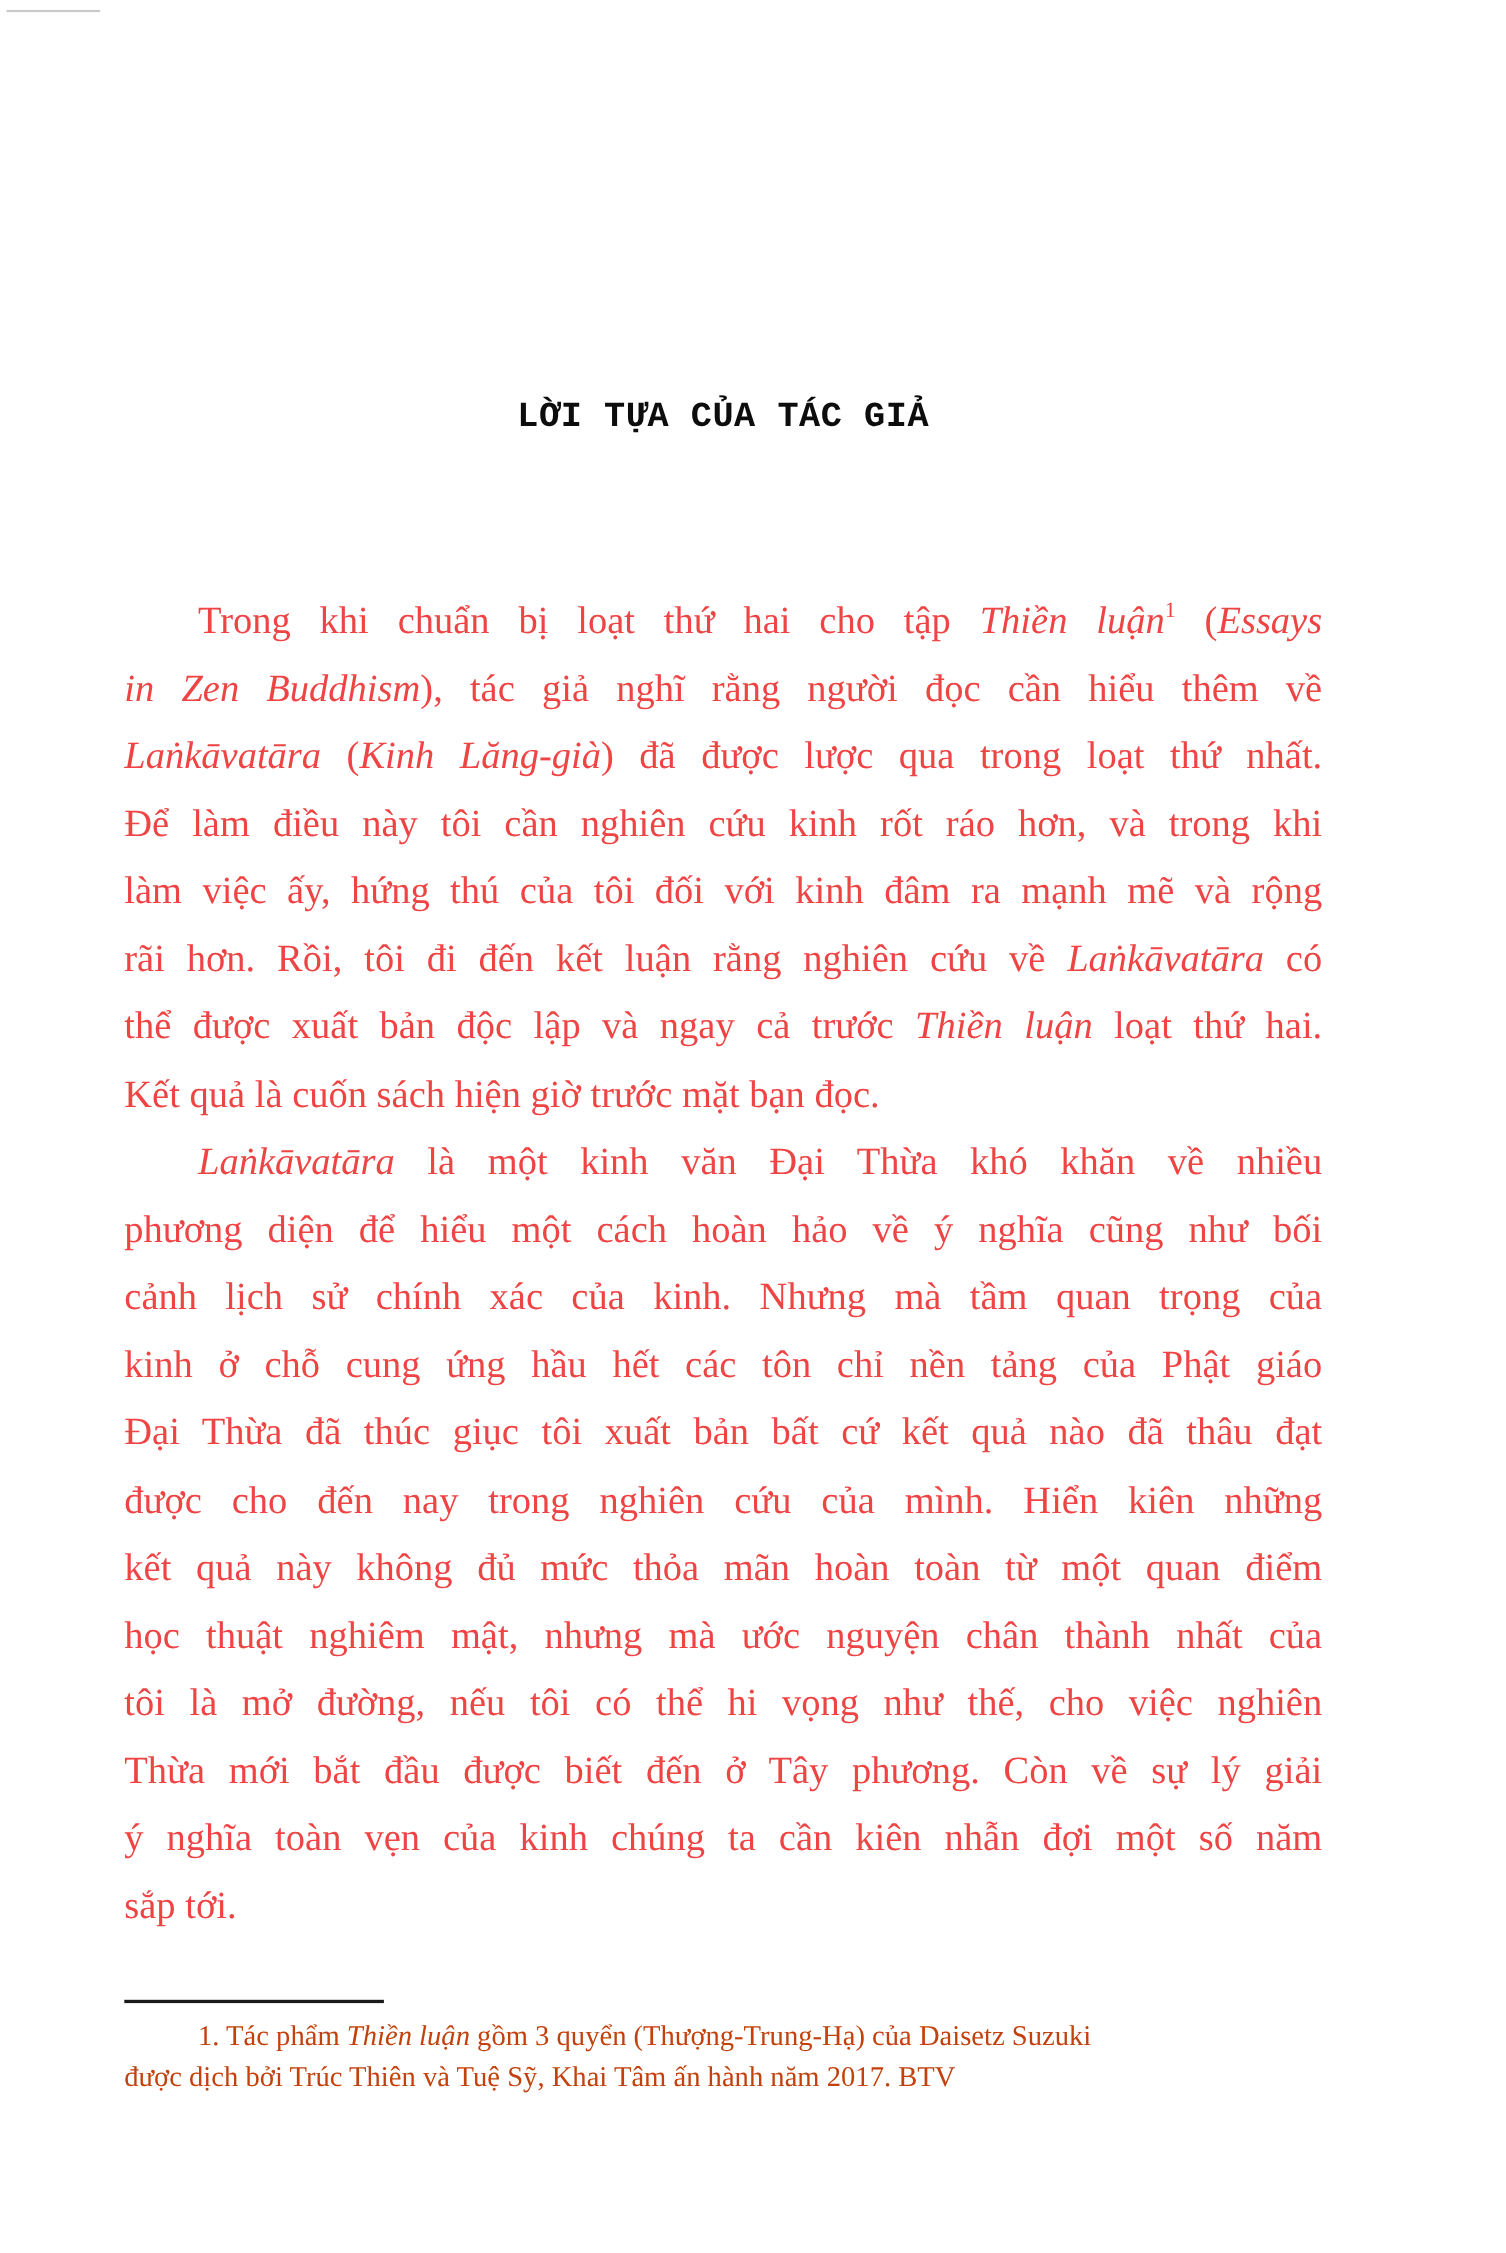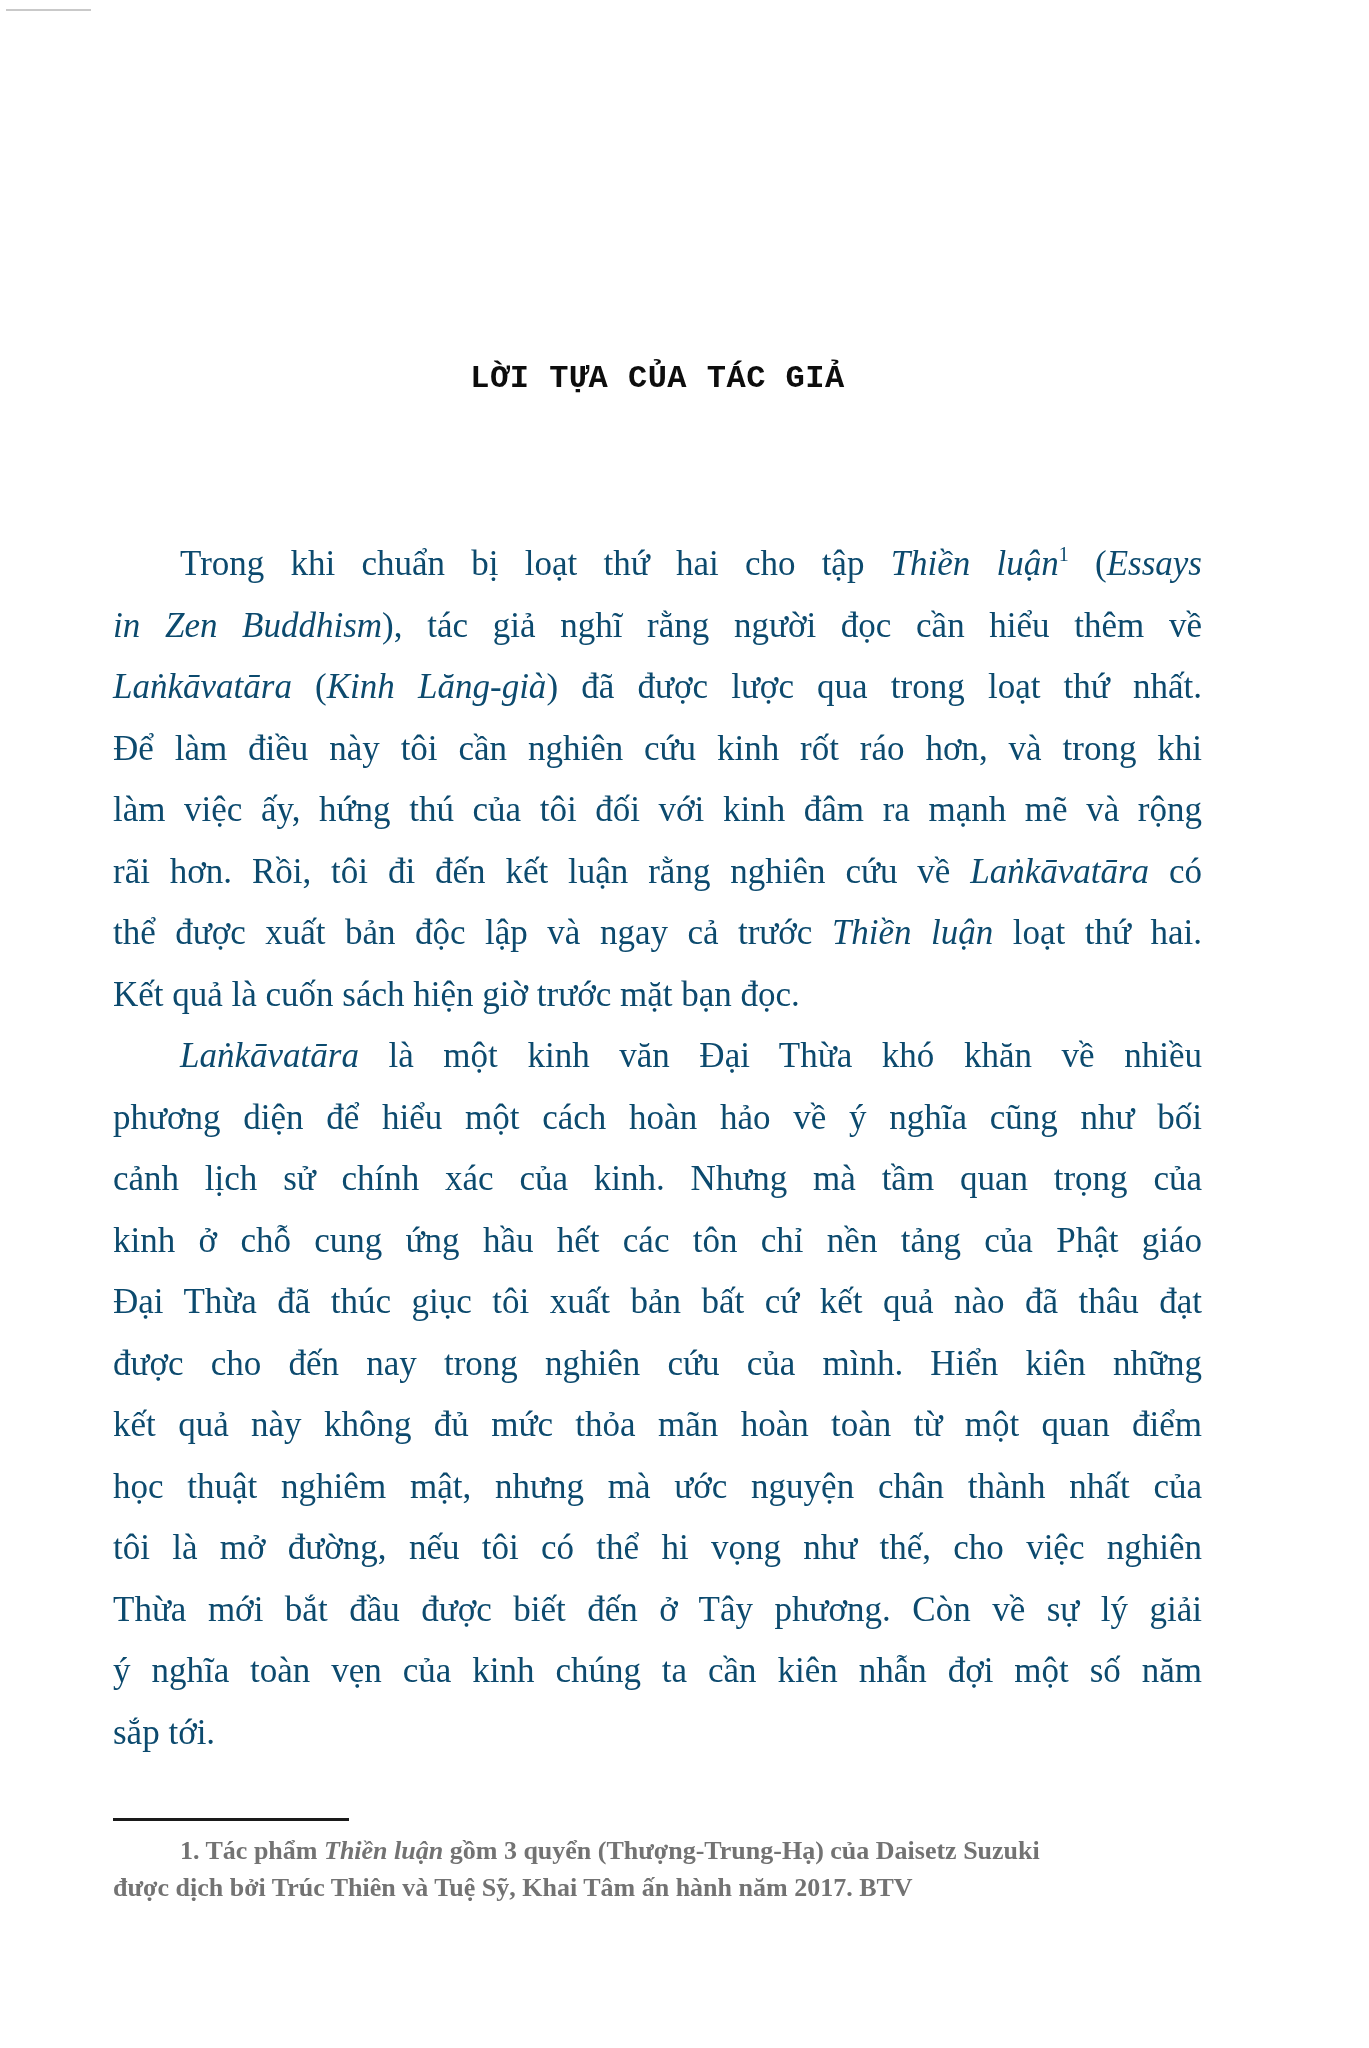--- a/index.html
+++ b/index.html
@@ -44,21 +44,21 @@
       font-family: Liberation Mono, monospace;
     }
     .body-text {
       position: absolute;
       left: 0;
       top: 533px;
       width: 1089px;
       font-size: 35px;
       line-height: 61.5px;
       text-align: justify;
-      color: #0c4a6e;
+      color: #ef4444;
     }
     .para {
       margin: 0;
       text-indent: 67px;
     }
     .line {
       display: block;
       white-space: nowrap;
       text-align: justify;
       text-align-last: justify;
@@ -82,24 +82,24 @@
       width: 236px;
       height: 3px;
       background: #1a1a1a;
     }
     .footnote {
       position: absolute;
       left: 113px;
       top: 1832px;
       width: 1070px;
       font-family: "Liberation Serif", "DejaVu Serif", serif;
-      font-weight: bold;
+      font-weight: normal;
       font-size: 26px;
       line-height: 37px;
-      color: #737373;
+      color: #c2410c;
     }
     .footnote .line { height: 37px; text-align-last: left; }
     .footnote .line:first-child { text-indent: 67px; }
   </style>
 </head>
 <body>
 
 <div class="scan-mark"></div>
 
 <div class="page">

